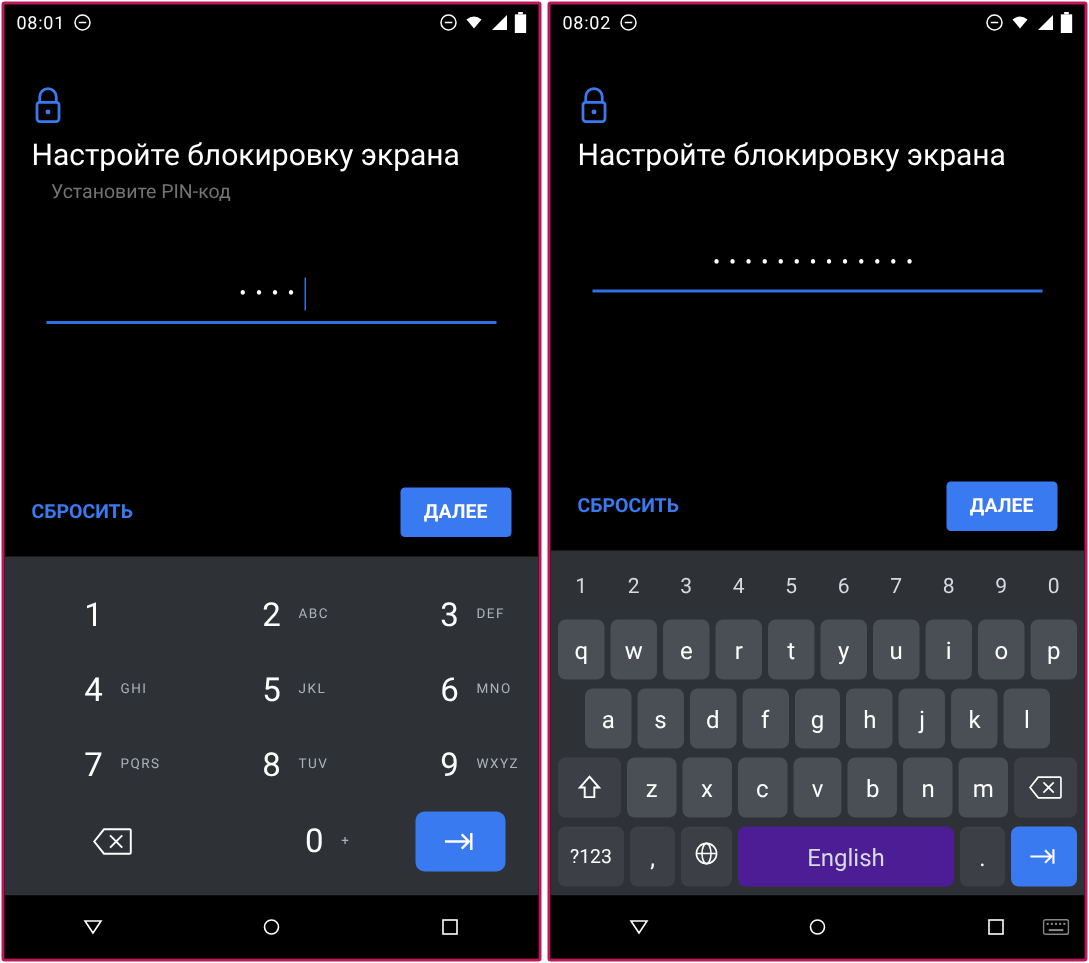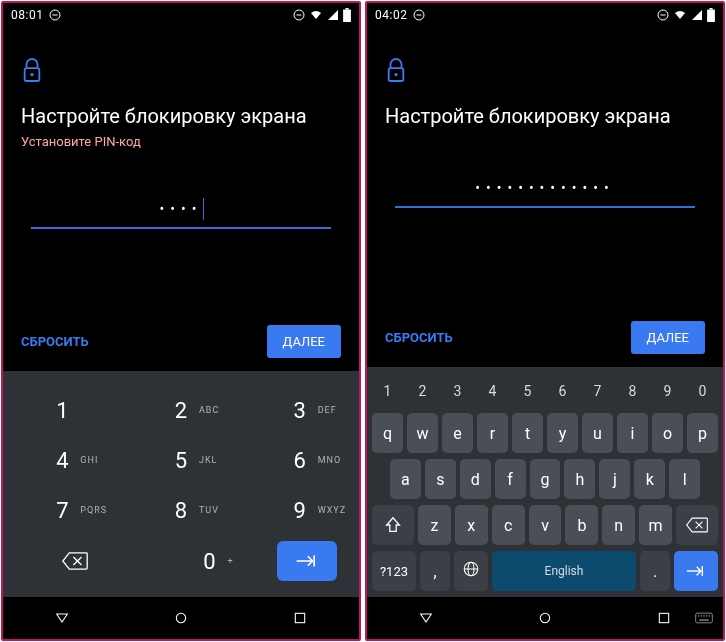--- a/index.html
+++ b/index.html
@@ -43,27 +43,28 @@
     flex: 1;
     display: flex;
     flex-direction: column;
     padding: 30px 18px 0 18px;
     min-height: 0;
   }
   .lock-ic { width: 22px; height: 26px; }
   .title {
     color: #fff;
     font-size: 20px;
-    margin-top: 21px;
+    margin-top: 8px;
     font-weight: 400;
   }
   .subtitle {
-    color: #fca5a5;
+    color: #737373;
     font-size: 13px;
     margin-top: 6px;
+    margin-left: 13px;
   }
   .input-wrap {
     margin: 42px 10px 0 10px;
     border-bottom: 2px solid #2f6fe0;
     height: 36px;
     display: flex;
     align-items: center;
     justify-content: center;
     position: relative;
   }
@@ -89,21 +90,21 @@
     color: #3a7af0;
     font-size: 13px;
     font-weight: 700;
     padding: 10px 0;
     cursor: pointer;
   }
   .primary-btn {
     background: #3a7af0;
     color: #fff;
     font-size: 13px;
-    font-weight: 400;
+    font-weight: 700;
     padding: 9px 16px;
     border-radius: 3px;
     cursor: pointer;
   }
   
   .numpad {
     background: #2e3237;
     padding: 14px 0 10px 0;
   }
   .numrow {
@@ -167,22 +168,22 @@
     background:#3c4046;
     flex:0 0 42px;
   }
   .qrow.r4 .qkey.letter { }
   .qrow.bottom .qkey { background:#3c4046; }
   .qrow.bottom .sym { flex:0 0 44px; font-size:13px;}
   .qrow.bottom .comma { flex:0 0 30px; font-size:16px;}
   .qrow.bottom .globe { flex:0 0 34px;}
   .qrow.bottom .space {
     flex:1;
-    background:#0c4a6e;
-    font-size:12px;
+    background:#4c1d95;
+    font-size:16px;
     color:#d7dbe0;
   }
   .qrow.bottom .period { flex:0 0 30px; font-size:16px;}
   .qrow.bottom .enter2 {
     flex:0 0 44px;
     background:#3a7af0;
   }
   
   .navbar {
     height: 42px;
@@ -333,21 +334,21 @@
     <span class="navbtn">
         <svg width="16" height="16" viewBox="0 0 24 24">
           <rect x="5" y="5" width="14" height="14" fill="none" stroke="#fff" stroke-width="1.6"></rect>
         </svg>
       </span>
   </div>
 </div>
 
 <div class="phone">
   <div class="statusbar">
-    <span class="clock">04:02</span>
+    <span class="clock">08:02</span>
     <span class="ic" style="margin-left:6px">
       <svg width="12" height="12" viewBox="0 0 24 24">
           <circle cx="12" cy="12" r="10" fill="none" stroke="#fff" stroke-width="2"></circle>
           <line x1="7" y1="12" x2="17" y2="12" stroke="#fff" stroke-width="2"></line>
         </svg>
     </span>
     <span class="spacer"></span>
     <span class="ic">
       <svg width="12" height="12" viewBox="0 0 24 24">
           <circle cx="12" cy="12" r="10" fill="none" stroke="#fff" stroke-width="2"></circle>

